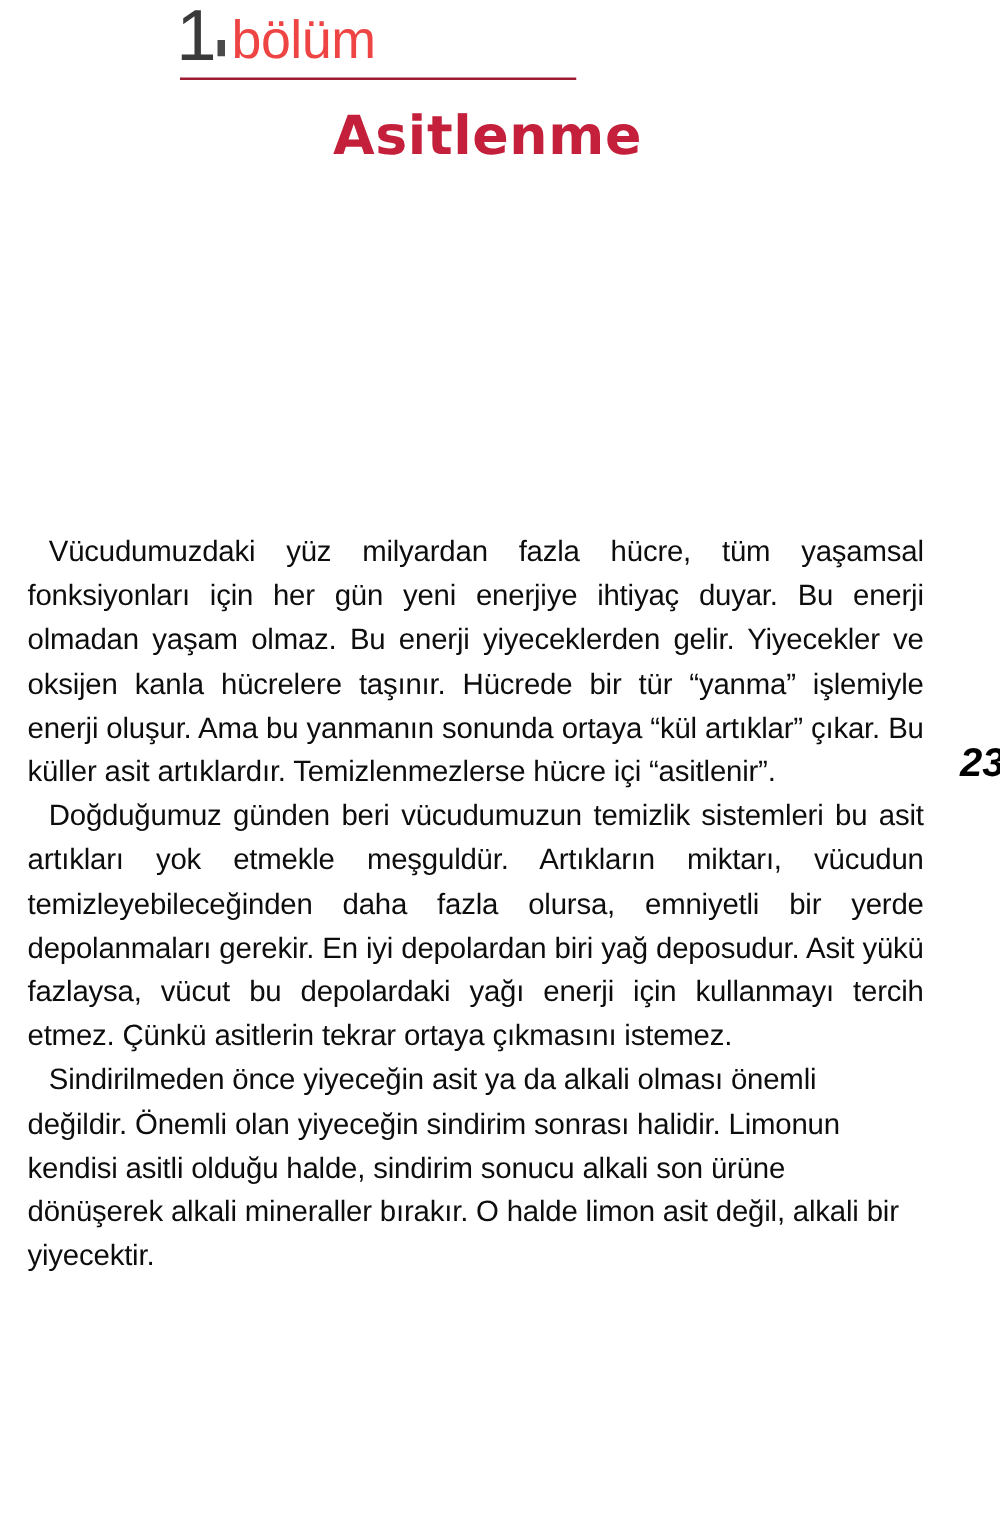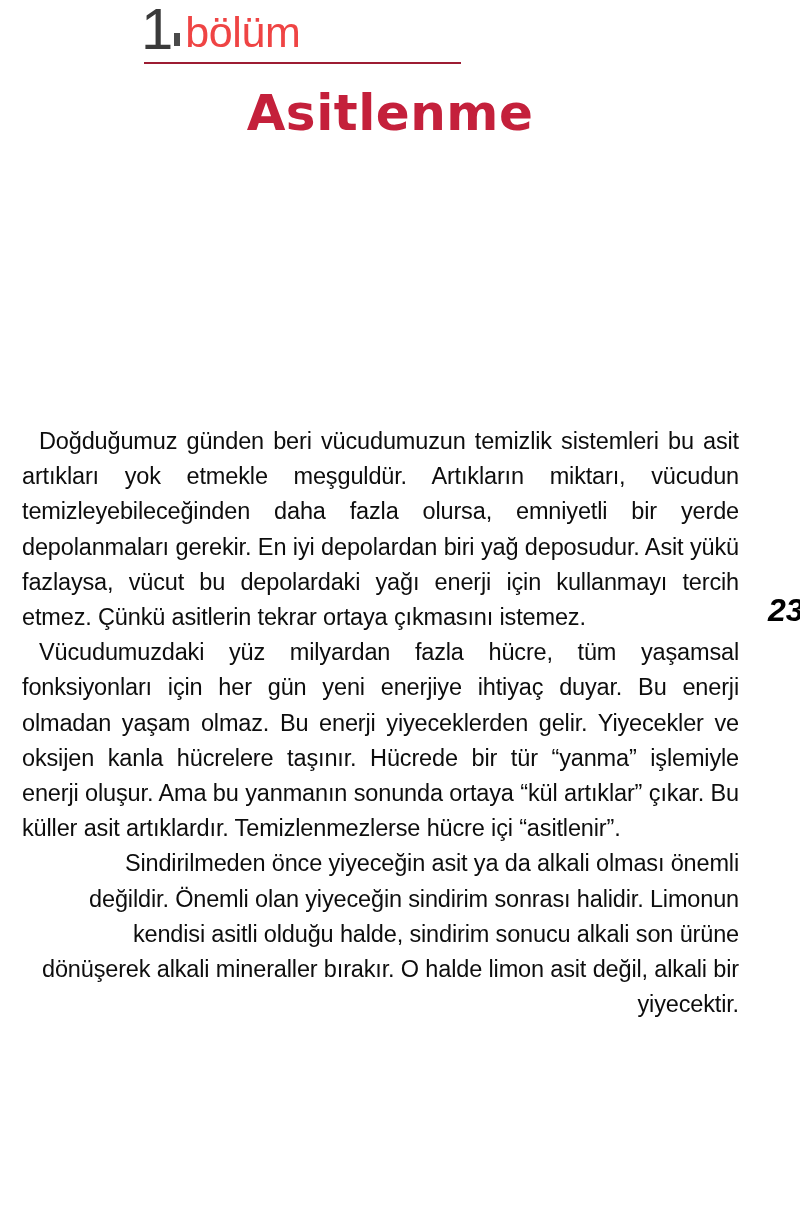--- a/index.html
+++ b/index.html
@@ -72,21 +72,21 @@
   }
 
   
   .chapter-title {
     position: absolute;
     left: 0;
     top: 84px;
     width: 780px;
     text-align: center;
     font-family: "DejaVu Sans", sans-serif;
-    font-size: 50px;
+    font-size: 43px;
     font-weight: 700;
     color: #c4203b;
     letter-spacing: 0.5px;
   }
 
   
   .section-heading {
     position: absolute;
     left: 221px;
     top: 373px;
@@ -111,21 +111,21 @@
     line-height: 35.2px;
     color: #0d0d0d;
     text-align: justify;
     text-indent: 17px;
     letter-spacing: -0.15px;
     -webkit-hyphens: none;
     hyphens: none;
     word-spacing: 0px;
   }
   .body-block p.last {
-    text-align: right;
+    text-align: left;
   }
 
   
   .page-number {
     position: absolute;
     left: 768px;
     top: 592px;
     font-family: "Liberation Sans", sans-serif;
     font-size: 32px;
     font-weight: 700;
@@ -145,18 +145,18 @@
   </div>
 
   <div class="chapter-rule"></div>
 
   <div class="chapter-title">Asitlenme</div>
 
 
   <div class="page-number">23</div>
 
   <div class="body-block">
+    <p>Vücudumuzdaki yüz milyardan fazla hücre, tüm yaşamsal fonksiyonları için her gün yeni enerjiye ihtiyaç duyar. Bu enerji olmadan yaşam olmaz. Bu enerji yiyeceklerden gelir. Yiyecekler ve oksijen kanla hücrelere taşınır. Hücrede bir tür “yanma” işlemiyle enerji oluşur. Ama bu yanmanın sonunda ortaya “kül artıklar” çıkar. Bu küller asit artıklardır. Temizlenmezlerse hücre içi “asitlenir”.</p>
     <p>Doğduğumuz günden beri vücudumuzun temizlik sistemleri bu asit artıkları yok etmekle meşguldür. Artıkların miktarı, vücudun temizleyebileceğinden daha fazla olursa, emniyetli bir yerde depolanmaları gerekir. En iyi depolardan biri yağ deposudur. Asit yükü fazlaysa, vücut bu depolardaki yağı enerji için kullanmayı tercih etmez. Çünkü asitlerin tekrar ortaya çıkmasını istemez.</p>
-    <p>Vücudumuzdaki yüz milyardan fazla hücre, tüm yaşamsal fonksiyonları için her gün yeni enerjiye ihtiyaç duyar. Bu enerji olmadan yaşam olmaz. Bu enerji yiyeceklerden gelir. Yiyecekler ve oksijen kanla hücrelere taşınır. Hücrede bir tür “yanma” işlemiyle enerji oluşur. Ama bu yanmanın sonunda ortaya “kül artıklar” çıkar. Bu küller asit artıklardır. Temizlenmezlerse hücre içi “asitlenir”.</p>
     <p class="last">Sindirilmeden önce yiyeceğin asit ya da alkali olması önemli değildir. Önemli olan yiyeceğin sindirim sonrası halidir. Limonun kendisi asitli olduğu halde, sindirim sonucu alkali son ürüne dönüşerek alkali mineraller bırakır. O halde limon asit değil, alkali bir yiyecektir.</p>
   </div>
 
 </div>
 
 </body></html>

